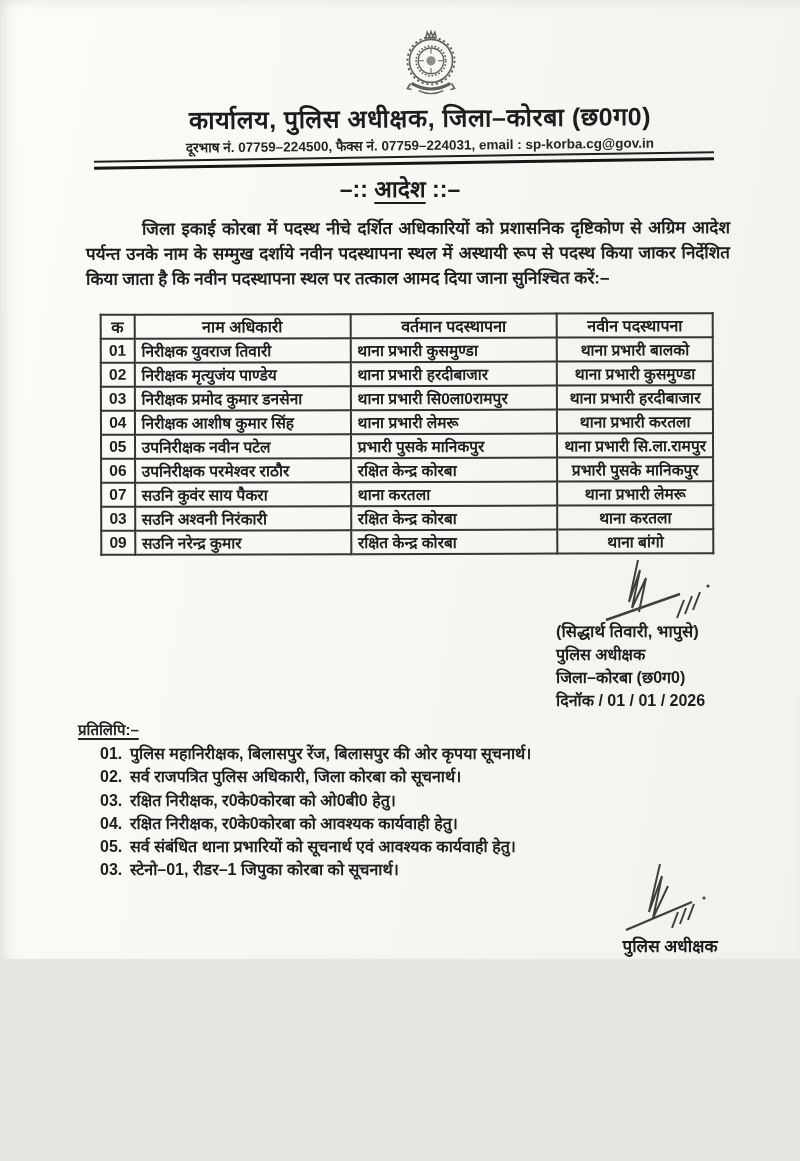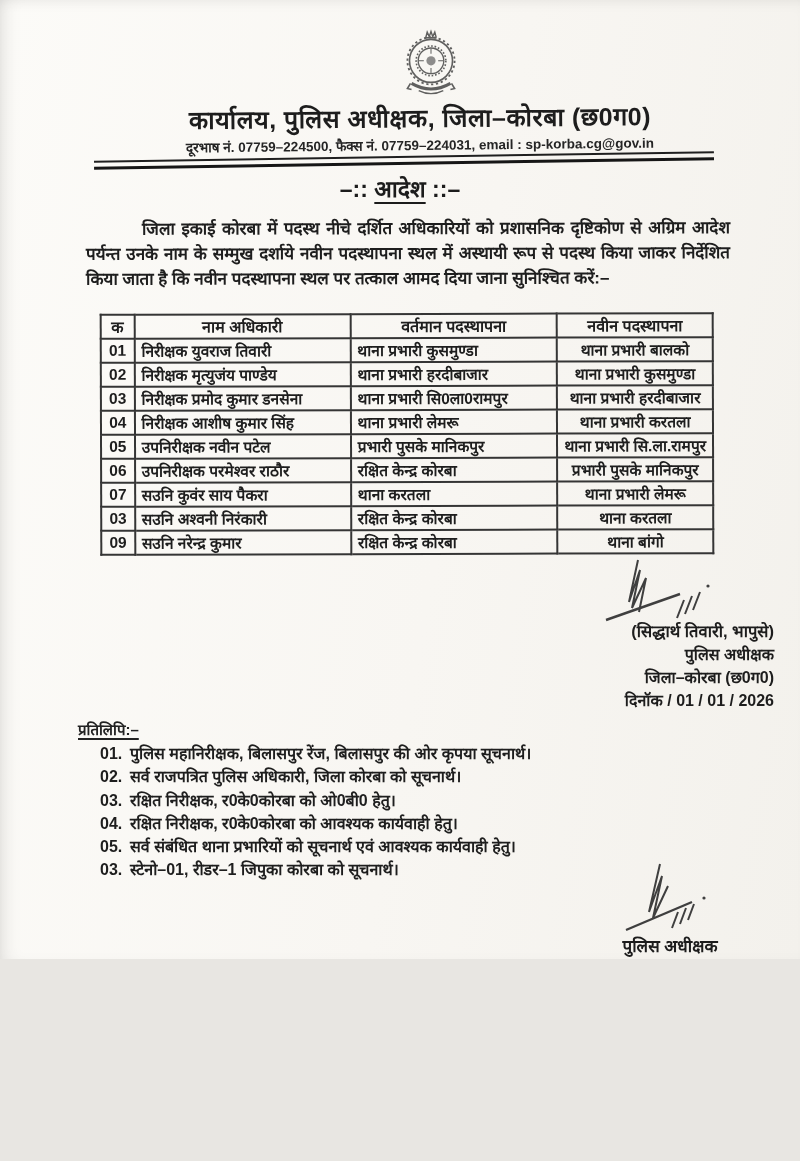--- a/index.html
+++ b/index.html
@@ -53,21 +53,21 @@
     font-size:15.5px; font-weight:700; color:#1e1e1e; white-space:nowrap; overflow:hidden;
   }
   table.transfer th { font-size:16px; text-align:center; }
   .col-sn  { width:34px;  text-align:center; }
   .col-name{ width:223px; text-align:left; }
   .col-cur { width:214px; text-align:left; }
   .col-new { width:143px; text-align:center; }
 
   .sig-scribble-1 { left:598px; top:556px; width:118px; height:72px; }
   .signatory-1 {
-    left:556px; top:620px; width:218px; text-align:right;
+    left:556px; top:620px; width:218px; text-align:left;
     font-size:16px; font-weight:700; line-height:23px; color:#1d1d1d;
   }
   .signatory-1 .name { font-size:16.5px; }
 
   .reference-line { left:78px; top:697px; font-size:16px; font-weight:700; color:#1d1d1d; }
   .reference-line .num { margin-left:42px; }
   .reference-line .yr  { margin-left:48px; }
   .copy-label {
     left:78px; top:719px; font-size:15px; font-weight:700;
     text-decoration:underline; text-underline-offset:3px; text-decoration-thickness:1.5px;

